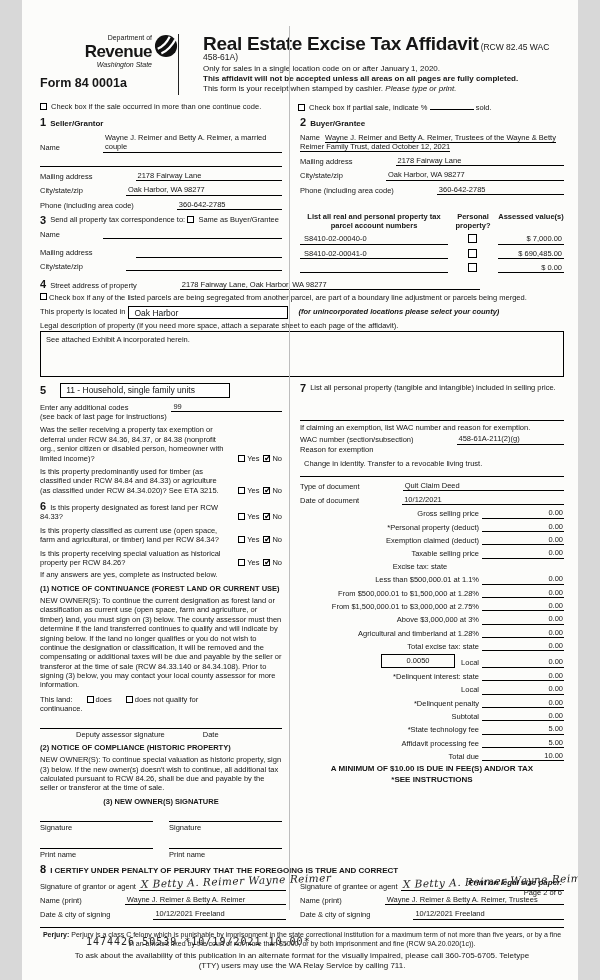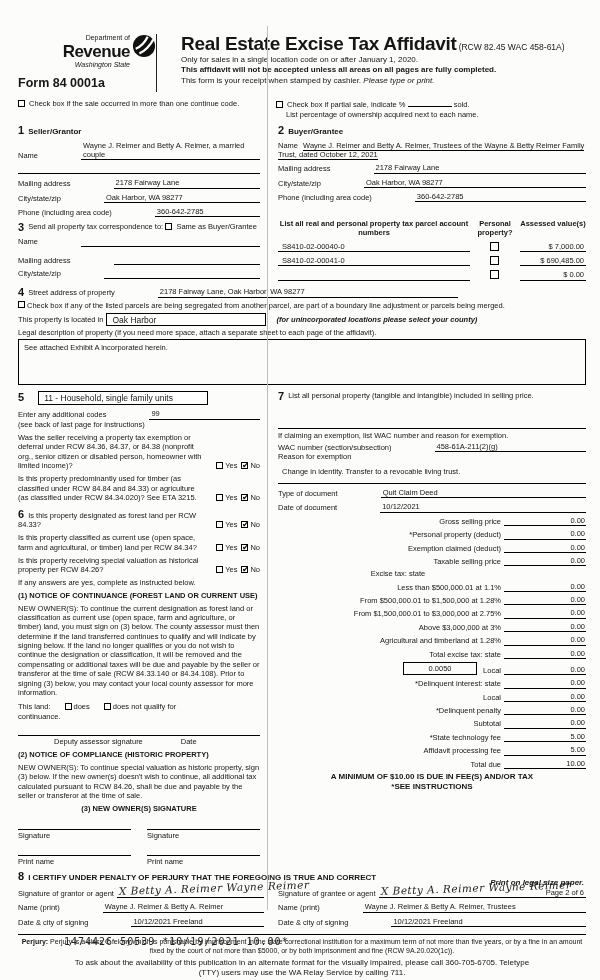--- a/index.html
+++ b/index.html
@@ -1,18 +1,18 @@
 <!DOCTYPE html>
 <html><head>
 <meta charset="utf-8">
 <style>
   * { margin:0; padding:0; box-sizing:border-box; }
   html,body { background:#d8d8d8; }
   .page {
-    width:600px; height:980px; margin:0 auto; position:relative; overflow:hidden;
+    width:556px; height:980px; margin:0 auto; position:relative; overflow:hidden;
     background:#fcfcfa; color:#161616;
     font-family:"Liberation Sans", sans-serif; font-size:7.5px; line-height:1.25;
     padding:34px 14px 0 18px;
   }
   .fold { position:absolute; left:267px; top:26px; bottom:70px; width:1px; background:#bdbdbd; }
   b,.b { font-weight:bold; }
   i,.i { font-style:italic; }
 
   
   .hdr { display:flex; }
@@ -153,21 +153,20 @@
       <span class="cb"></span>
       <span>Check box if the sale occurred in more than one continue code.</span>
     </div>
     <div class="tc-r">
       <div>
         <span class="cb"></span>
         <span>Check box if partial sale, indicate %</span>
         <span class="pct-fill"></span>
         <span>sold.</span>
       </div>
-      <div class="tc-sub">List percentage of ownership acquired next to each name.</div>
     </div>
   </div>
 
   <div class="row">
     <div class="col-l">
       <div class="shead">
         <span class="snum">1</span>
         <span class="stitle">Seller/Grantor</span>
       </div>
       <div class="frow">

